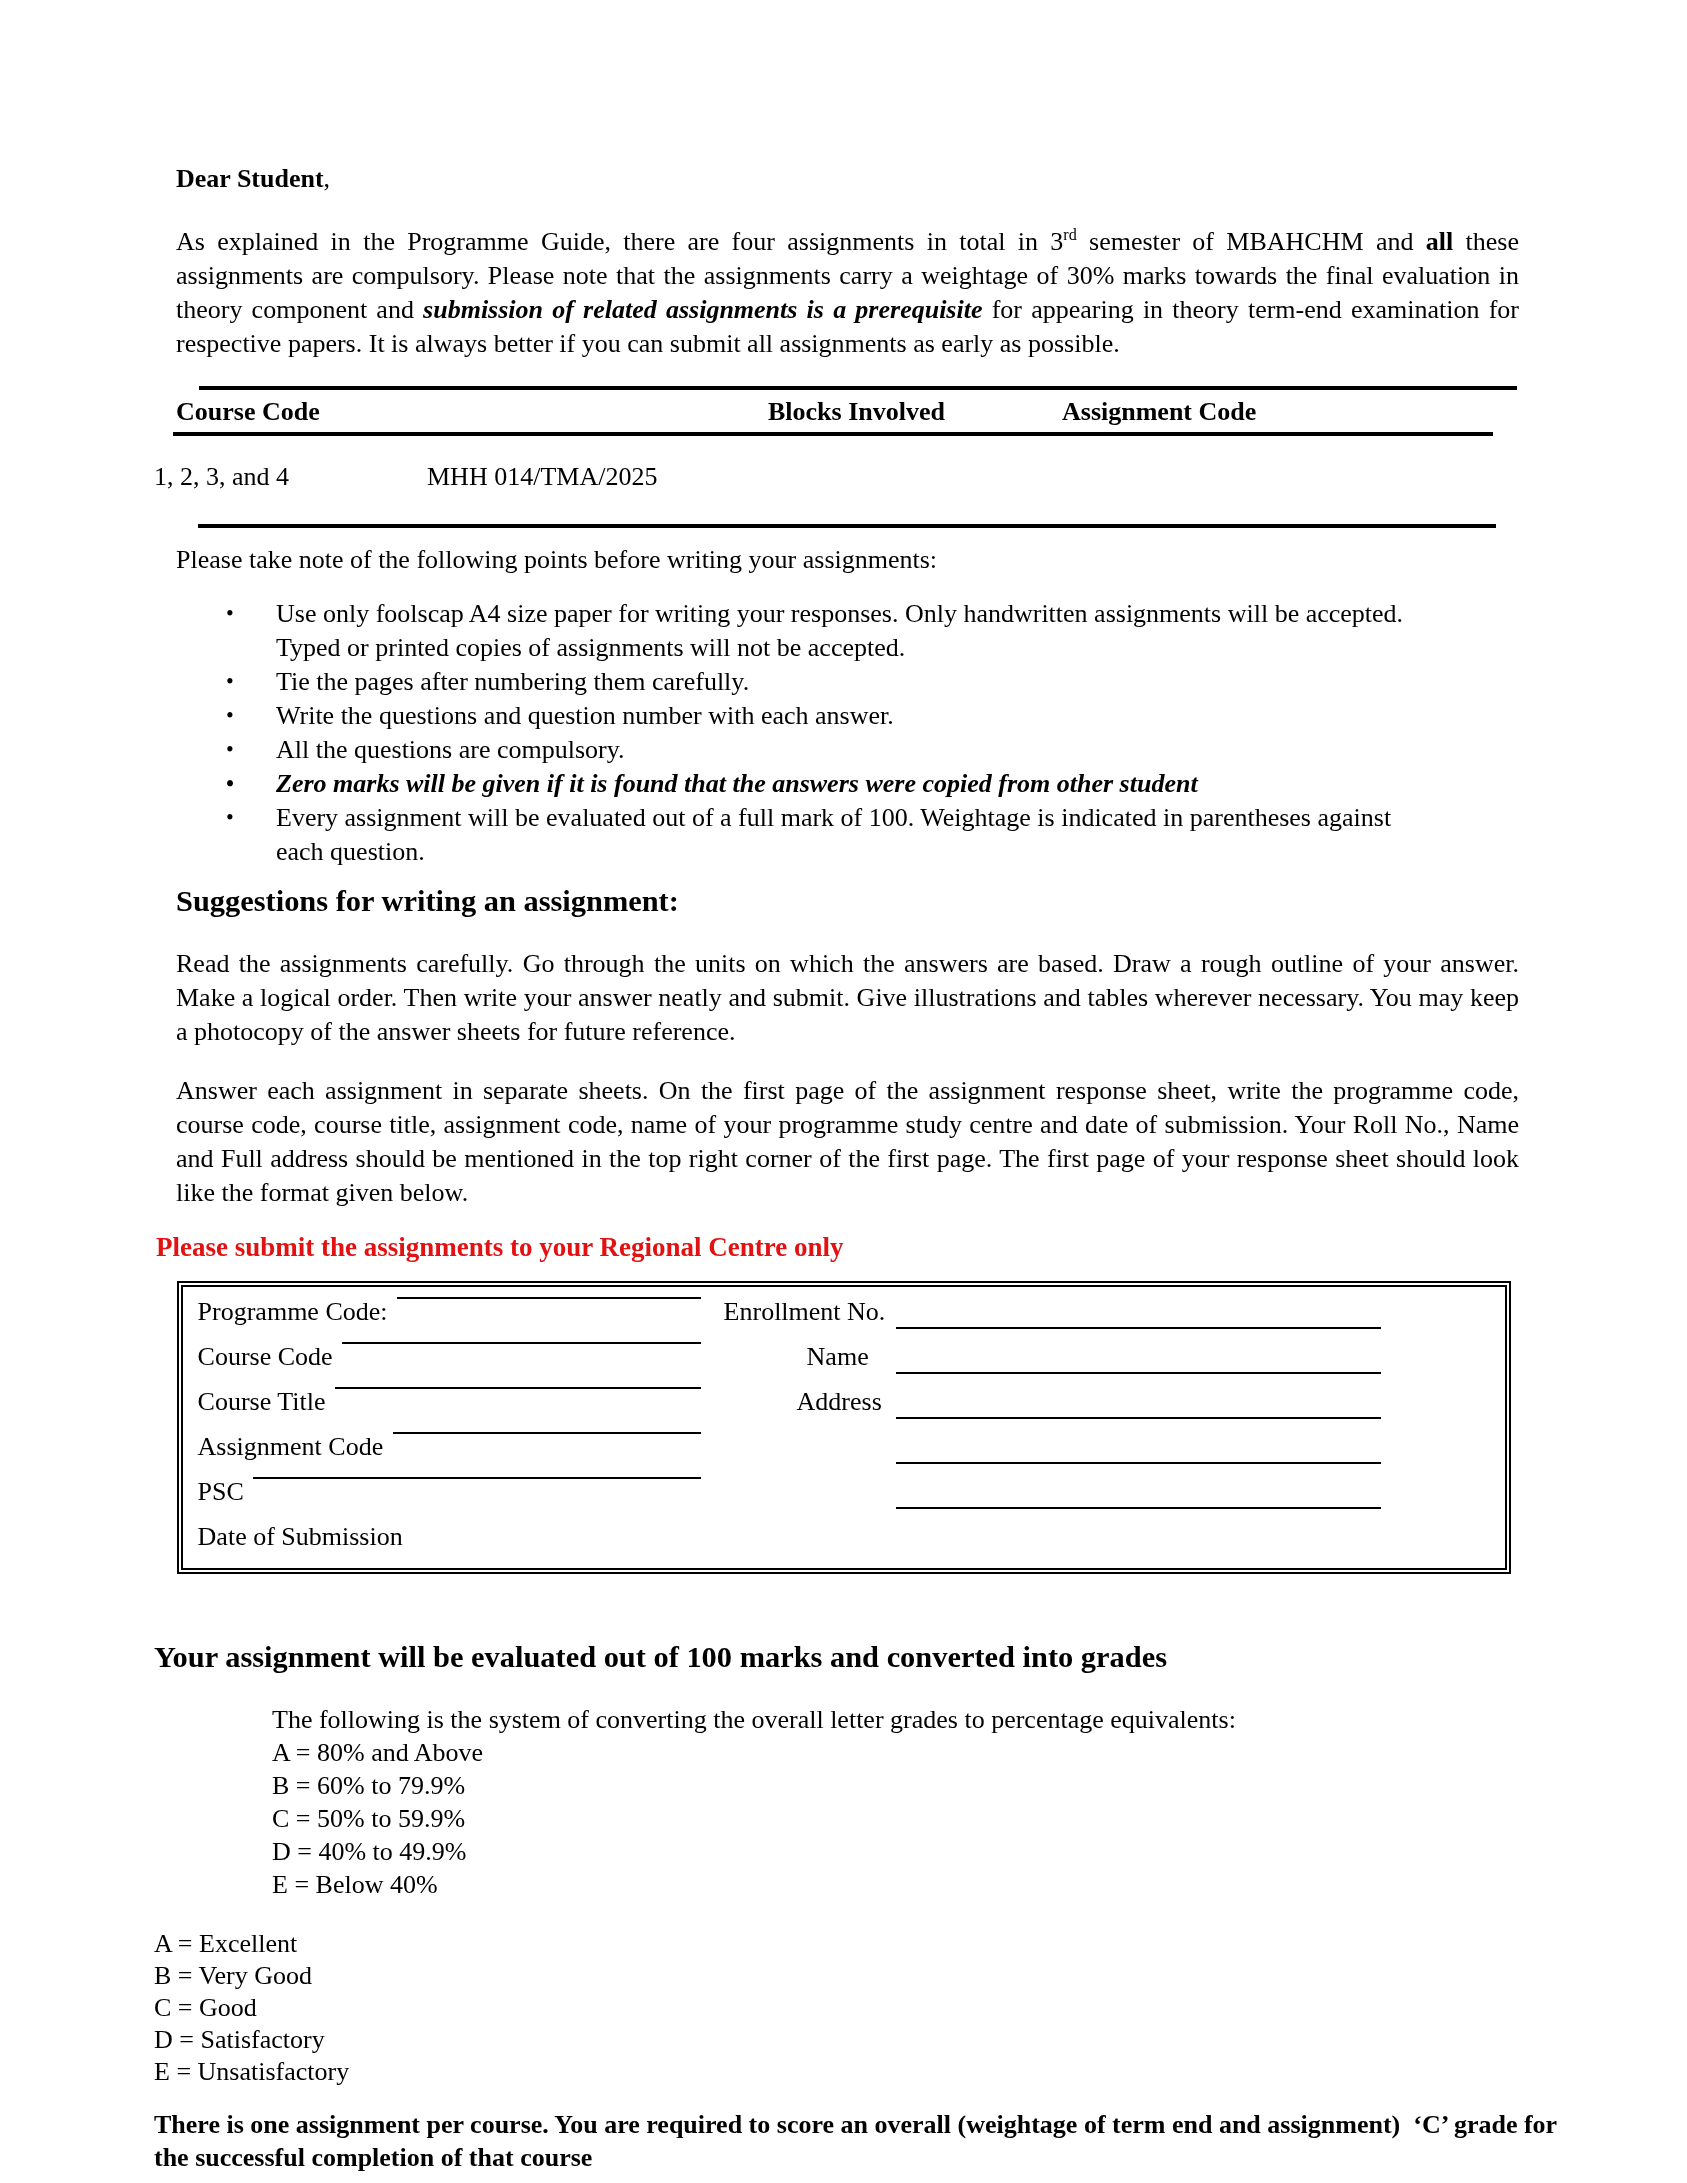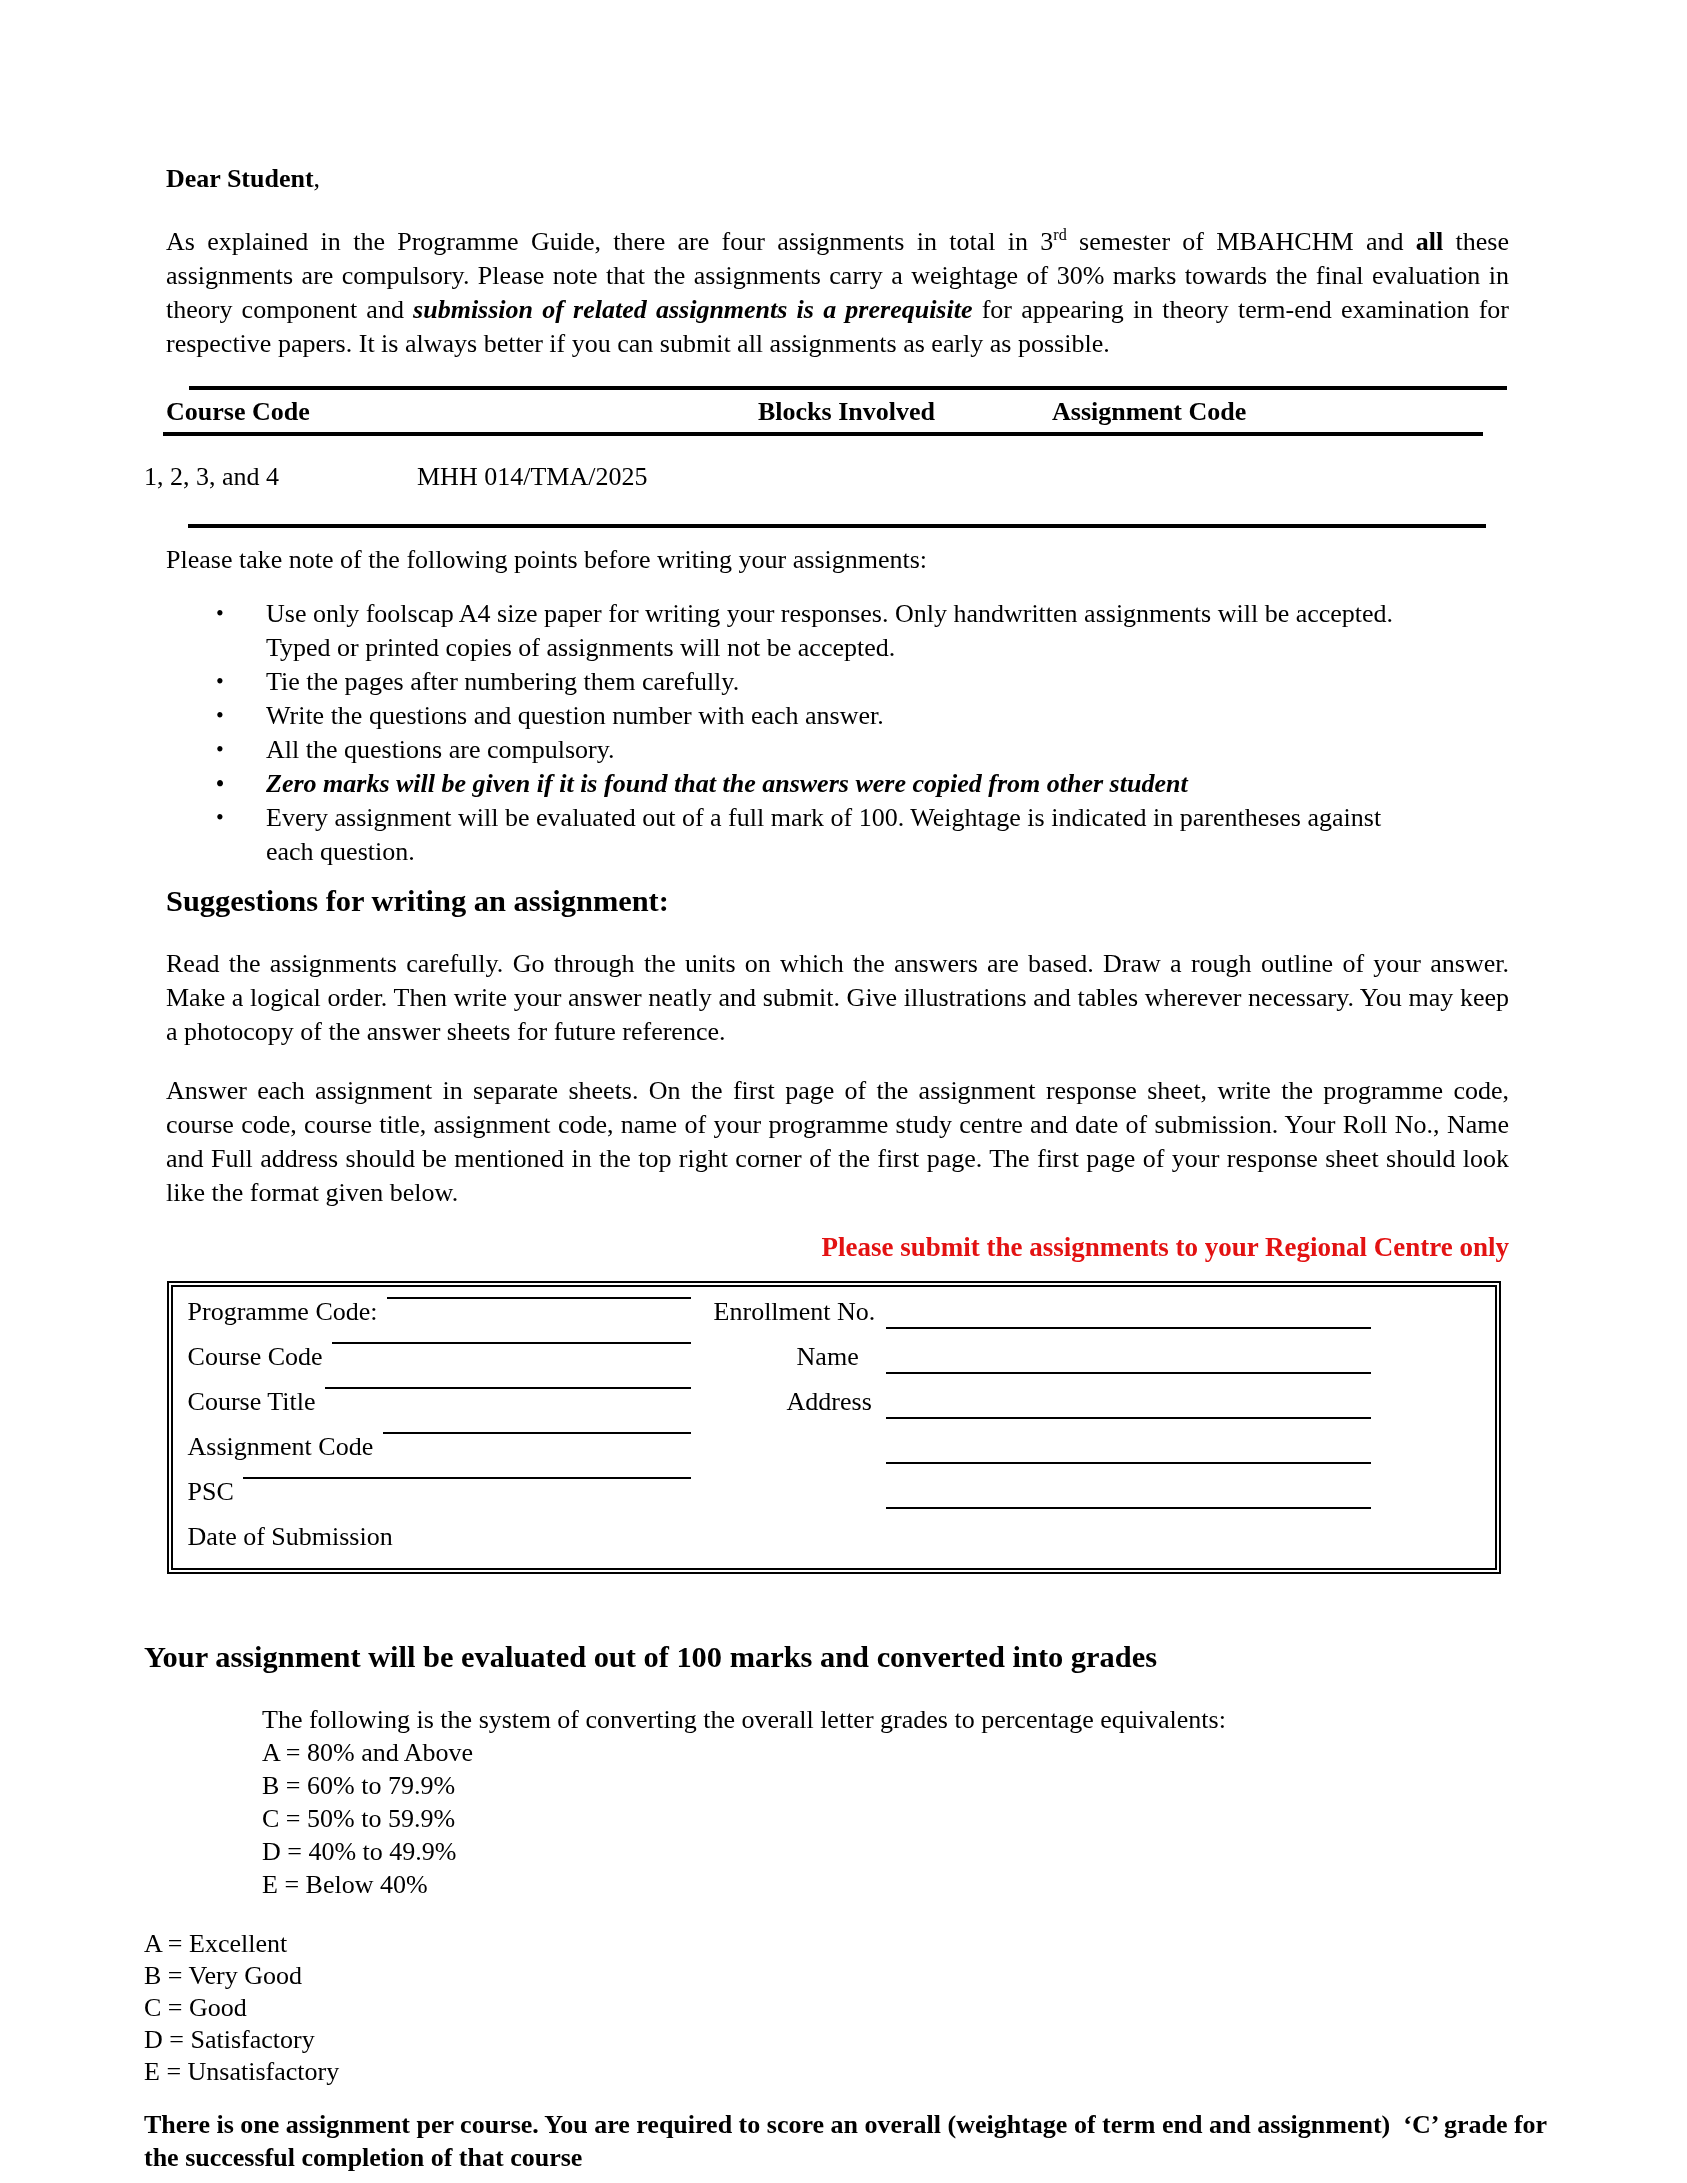--- a/index.html
+++ b/index.html
@@ -6,21 +6,21 @@
   html, body { background:#ffffff; }
   .sheet {
     position:relative;
     width:1687px; height:2183px;
     background:#ffffff;
     color:#000000;
     font-family:"Liberation Serif","DejaVu Serif",serif;
     font-size:26px;
     line-height:34px;
   }
-  .content { position:absolute; left:144px; top:162px; width:1365px; }
+  .content { position:absolute; left:154px; top:162px; width:1365px; }
   .m  { margin-left:22px; }
   .b  { font-weight:bold; }
   .bi { font-weight:bold; font-style:italic; }
   .jst { text-align:justify; }
   sup.ord { font-size:0.62em; line-height:0; vertical-align:super; }
 
   .intro   { margin-top:29px; }
   .tbl     { margin-top:25px; }
   .rule    { height:0; border-top:4px solid #000; }
   .rule-top{ margin-left:45px; margin-right:2px; }
@@ -98,21 +98,21 @@
       <li class="em">Zero marks will be given if it is found that the answers were copied from other student</li>
       <li>Every assignment will be evaluated out of a full mark of 100. Weightage is indicated in parentheses against each question.</li>
     </ul>
 
     <h3 class="m sugg-h">Suggestions for writing an assignment:</h3>
 
     <p class="m sugg-p1 jst">Read the assignments carefully. Go through the units on which the answers are based. Draw a rough outline of your answer. Make a logical order. Then write your answer neatly and submit. Give illustrations and tables wherever necessary. You may keep a photocopy of the answer sheets for future reference.</p>
 
     <p class="m sugg-p2 jst">Answer each assignment in separate sheets. On the first page of the assignment response sheet, write the programme code, course code, course title, assignment code, name of your programme study centre and date of submission. Your Roll No., Name and Full address should be mentioned in the top right corner of the first page. The first page of your response sheet should look like the format given below.</p>
 
-    <div class="submit-red" style="color: rgb(227, 18, 18); text-align: right;">Please submit the assignments to your Regional Centre only</div>
+    <div class="submit-red" style="color: rgb(227, 18, 18);">Please submit the assignments to your Regional Centre only</div>
 
     <div class="fbox">
       <div class="frow">
         <span class="fl">
             <span class="lbl">Programme Code:</span>
             <span class="line"></span>
           </span>
         <span class="fr">
             <span class="lblwrap pad-enroll">Enrollment No.</span>
             <span class="line"></span>

